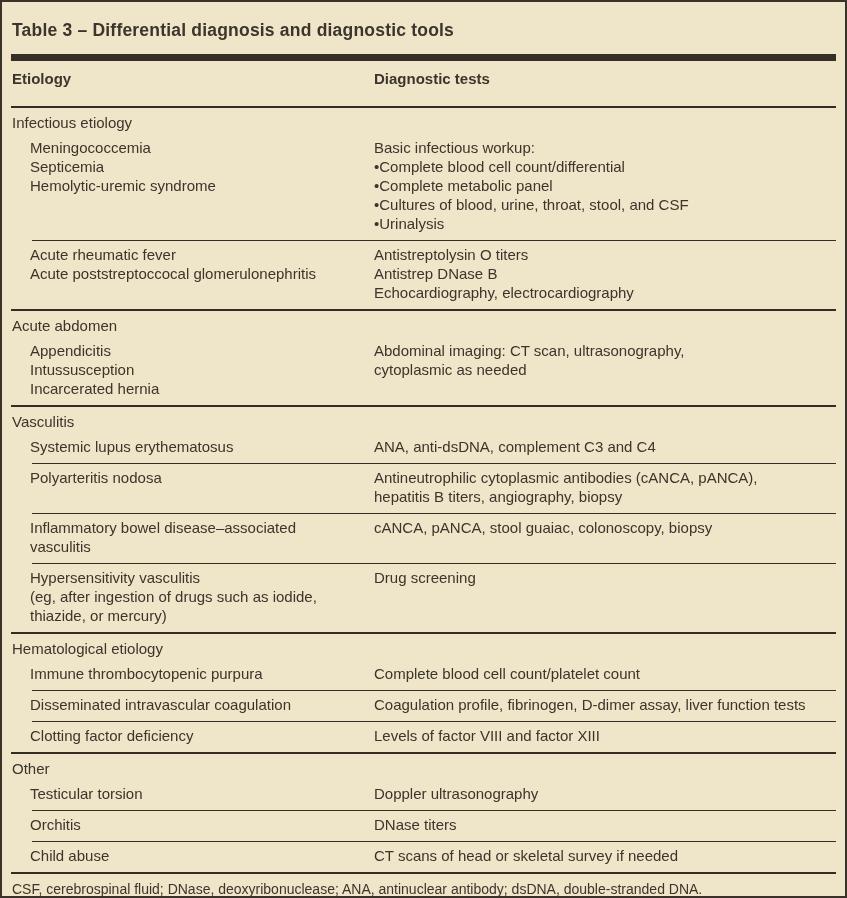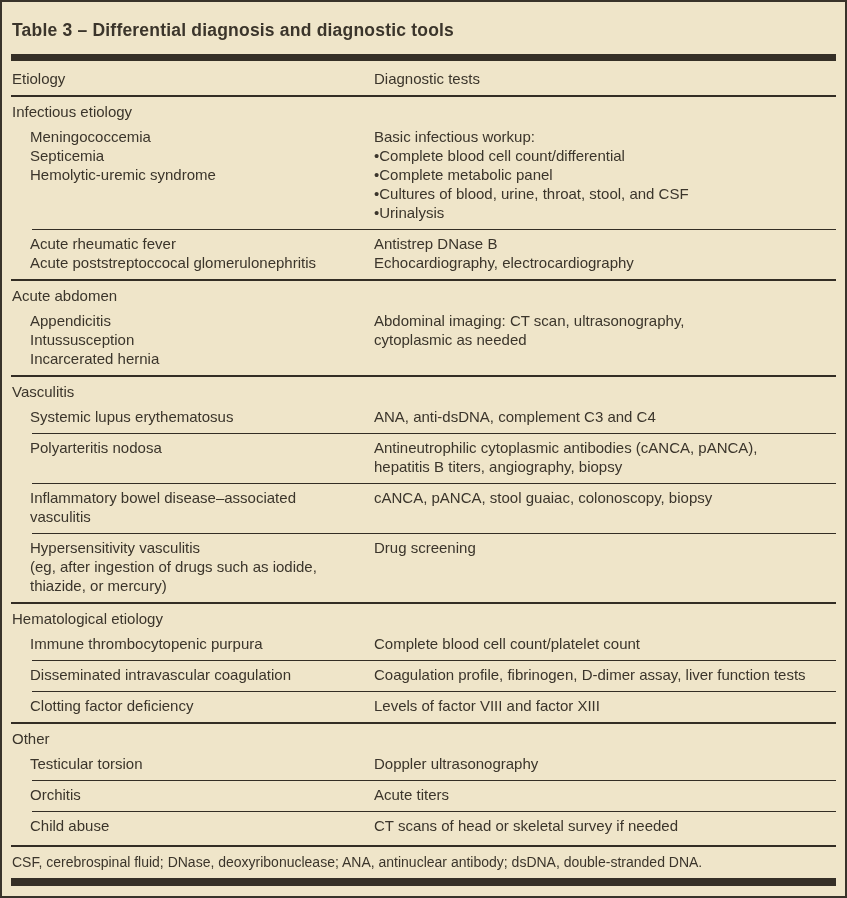--- a/index.html
+++ b/index.html
@@ -17,21 +17,21 @@
   }
   .inner{padding:0 9px;display:flex;flex-direction:column;flex:1;}
   .title{
     padding:17px 1px 13px 1px;
     font-size:17.5px;line-height:22px;
     font-weight:bold;
     letter-spacing:.2px;
   }
   .bar{height:7px;background:#352f26;}
   .bar-bottom{height:8px;background:#352f26;margin-bottom:10px;}
-  .hdr-row{display:flex;padding:8px 0 7px 0;font-weight:normal;}
+  .hdr-row{display:flex;padding:8px 0 18px 0;font-weight:bold;}
   .hdr-row .col1{padding-left:1px;}
   .rule-full{border-top:2px solid #332d24;}
   .rule-indent{border-top:1.5px solid #332d24;margin-left:21px;}
   .section-name{padding:5px 0 2px 1px;}
   .row{display:flex;padding:4px 0 7px 0;}
   .col1{width:363px;box-sizing:border-box;flex:0 0 363px;}
   .row .col1{padding-left:19px;}
   .col2{flex:1;min-width:0;}
   .line{white-space:nowrap;}
   .footer{margin-top:auto;}
@@ -76,20 +76,21 @@
               <div class="line">•Urinalysis</div>
             </div>
           </div>
           <div class="rule-indent"></div>
           <div class="row">
             <div class="col1">
               <div class="line">Acute rheumatic fever</div>
               <div class="line">Acute poststreptoccocal glomerulonephritis</div>
             </div>
             <div class="col2">
+              <div class="line">Antistreptolysin O titers</div>
               <div class="line">Antistrep DNase B</div>
               <div class="line">Echocardiography, electrocardiography</div>
             </div>
           </div>
         </div>
         <div class="rule-full"></div>
         <div class="section">
           <div class="section-name">Acute abdomen</div>
           <div class="row">
             <div class="col1">
@@ -186,21 +187,21 @@
             <div class="col2">
               <div class="line">Doppler ultrasonography</div>
             </div>
           </div>
           <div class="rule-indent"></div>
           <div class="row">
             <div class="col1">
               <div class="line">Orchitis</div>
             </div>
             <div class="col2">
-              <div class="line">Acute titers</div>
+              <div class="line">DNase titers</div>
             </div>
           </div>
           <div class="rule-indent"></div>
           <div class="row">
             <div class="col1">
               <div class="line">Child abuse</div>
             </div>
             <div class="col2">
               <div class="line">CT scans of head or skeletal survey if needed</div>
             </div>

